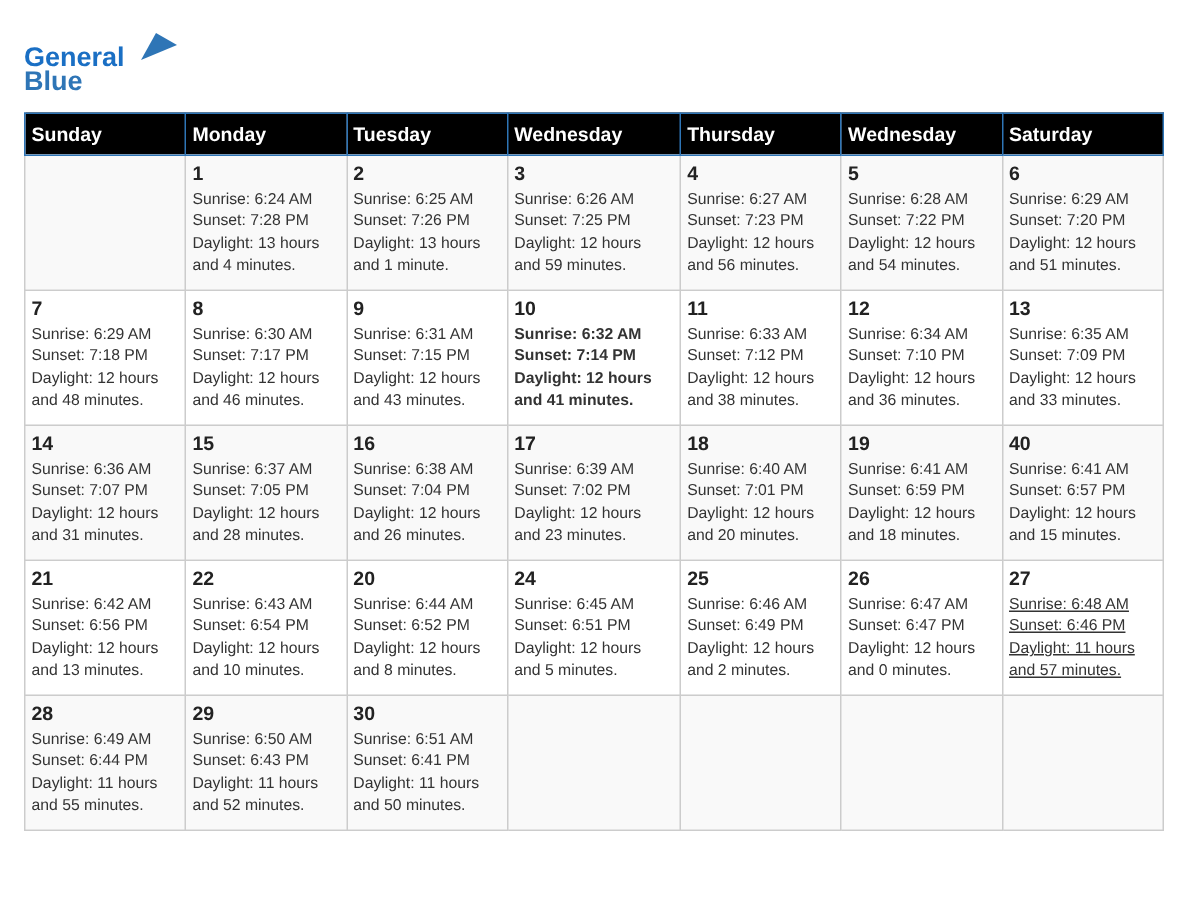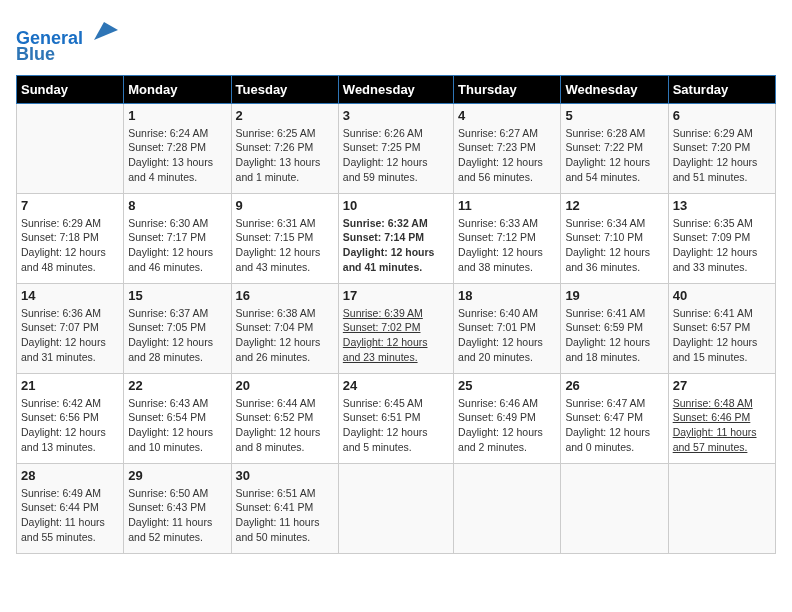--- a/index.html
+++ b/index.html
@@ -235,21 +235,21 @@
         </td>
         <td>
           <div class="day-number">16</div>
           <div class="day-info" style="white-space: pre-line;">Sunrise: 6:38 AM
 Sunset: 7:04 PM
 Daylight: 12 hours
 and 26 minutes.</div>
         </td>
         <td>
           <div class="day-number">17</div>
-          <div class="day-info" style="white-space: pre-line; text-decoration: underline;">Sunrise: 6:39 AM
+          <div class="day-info" style="white-space: pre-line;">Sunrise: 6:39 AM
 Sunset: 7:02 PM
 Daylight: 12 hours
 and 23 minutes.</div>
         </td>
         <td>
           <div class="day-number">18</div>
           <div class="day-info" style="white-space: pre-line;">Sunrise: 6:40 AM
 Sunset: 7:01 PM
 Daylight: 12 hours
 and 20 minutes.</div>

